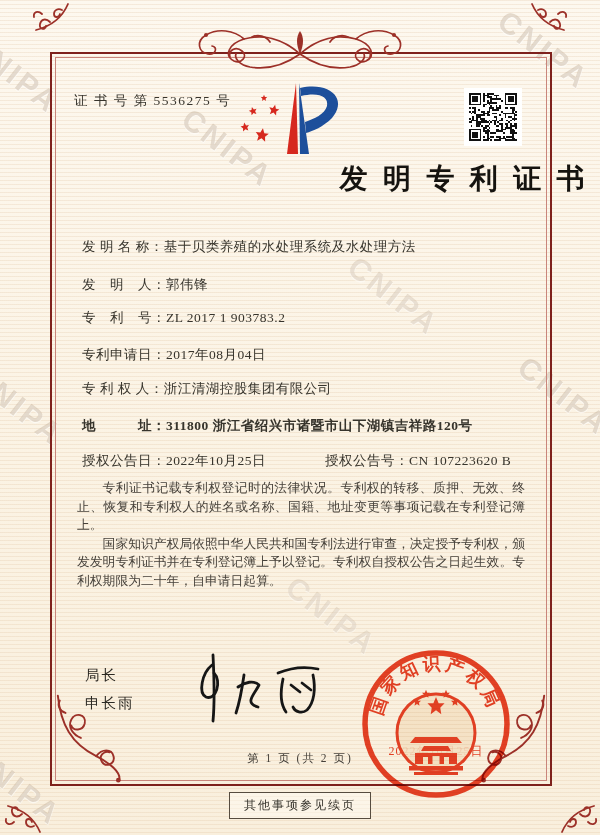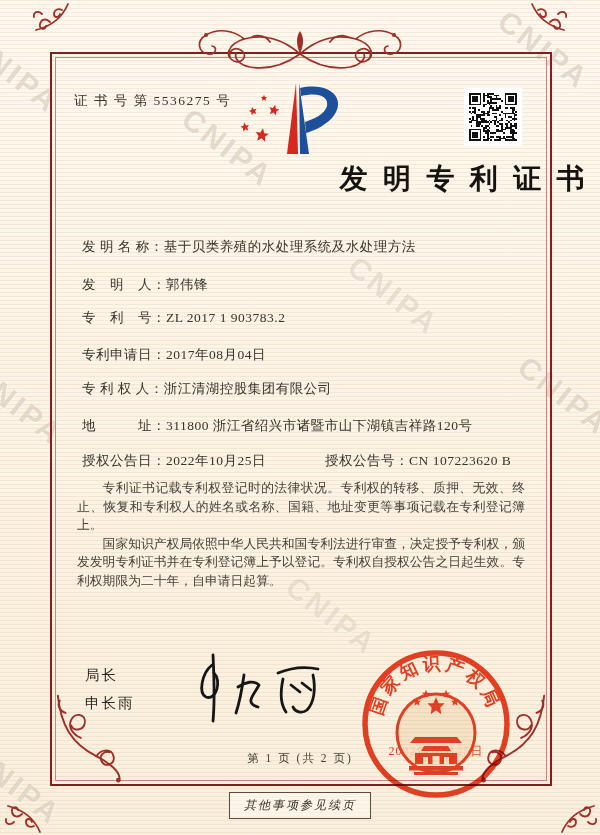--- a/index.html
+++ b/index.html
@@ -74,21 +74,21 @@
   
   .seal{position:absolute;left:357px;top:645px;opacity:0.95;mix-blend-mode:multiply;}
   
   .page-num{
     position:absolute;left:0;top:751px;width:100%;text-align:center;
     font-size:11.5px;letter-spacing:2px;color:#46413a;
   }
   .cont-box{
     position:absolute;left:50%;top:792px;transform:translateX(-50%);
     border:1px solid #564c3f;padding:4px 14px;
-    font-size:12px;letter-spacing:2px;color:#37342c;background:rgba(255,253,247,0.45);font-style:italic;
+    font-size:12px;letter-spacing:2px;color:#37342c;background:rgba(255,253,247,0.45);
   }
 </style>
 </head>
 <body>
 
 <div class="page">
 
   <svg width="0" height="0" style="position:absolute" aria-hidden="true">
     <defs>
       <path id="star5" d="M0,-6 L1.76,-1.85 L5.71,-1.85 L2.85,1.2 L3.53,5.5 L0,2.9 L-3.53,5.5 L-2.85,1.2 L-5.71,-1.85 L-1.76,-1.85 Z"></path>
@@ -439,21 +439,21 @@
     </div>
     <div class="field-row" style="top:71px;">
       <span class="field-label">专　利　号：</span><span class="field-value">ZL 2017 1 903783.2</span>
     </div>
     <div class="field-row" style="top:108px;">
       <span class="field-label">专利申请日：</span><span class="field-value">2017年08月04日</span>
     </div>
     <div class="field-row" style="top:142px;">
       <span class="field-label">专 利 权 人：</span><span class="field-value">浙江清湖控股集团有限公司</span>
     </div>
-    <div class="field-row" style="top:179px;">
+    <div class="field-row" style="top:179px;font-weight:bold;">
       <span class="field-label">地　　　址：</span><span class="field-value">311800 浙江省绍兴市诸暨市山下湖镇吉祥路120号</span>
     </div>
     <div class="field-row" style="top:214px;">
       <span class="field-label">授权公告日：</span><span class="field-value">2022年10月25日</span>
     </div>
     <div class="field-row" style="top:214px;left:243px;">
       <span class="field-label">授权公告号：</span><span class="field-value">CN 107223620 B</span>
     </div>
   </div>
 

